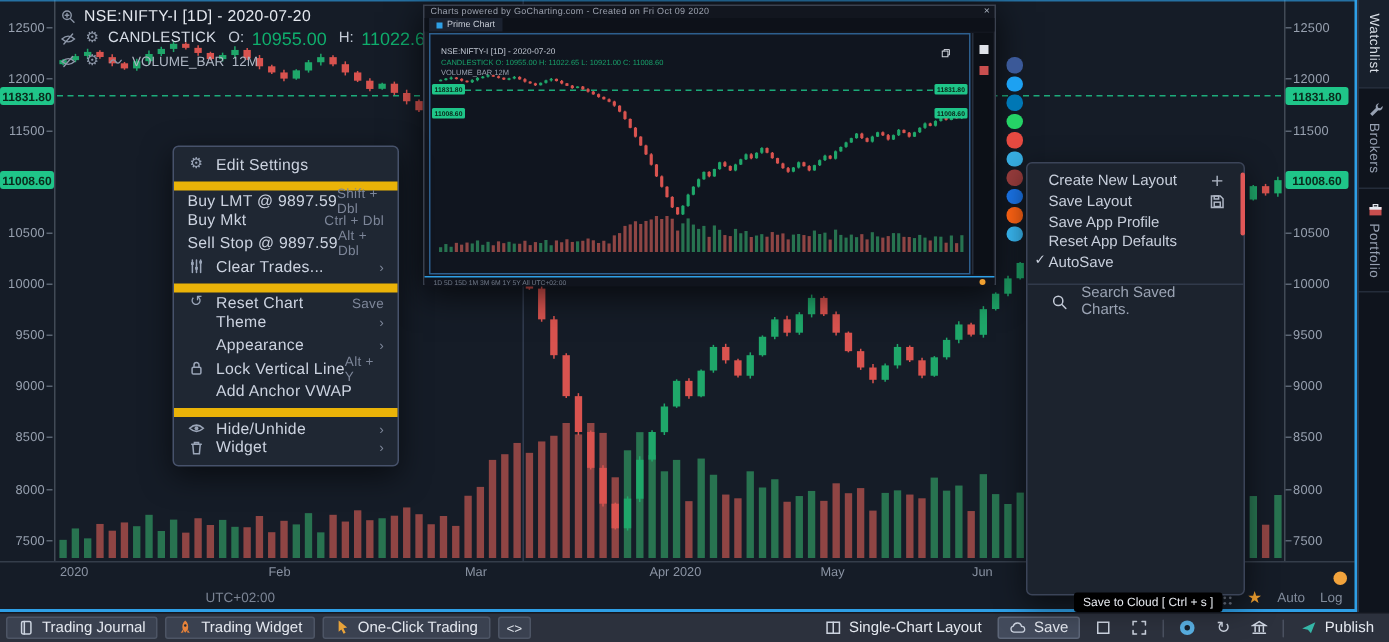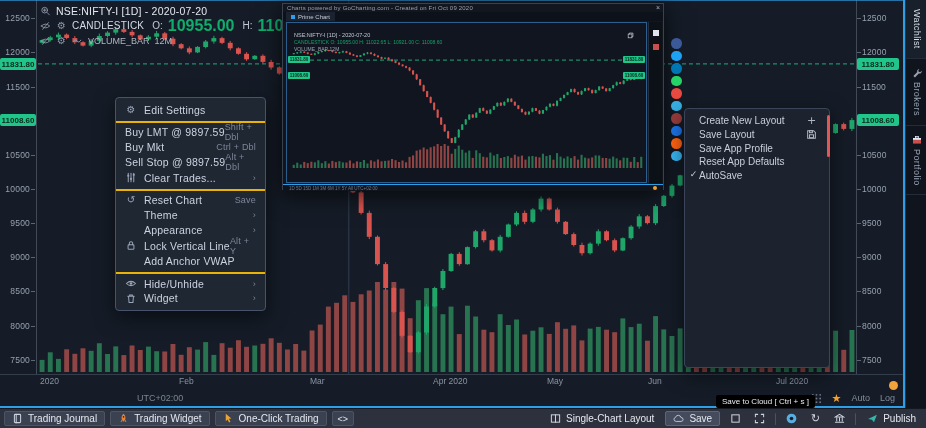--- a/index.html
+++ b/index.html
@@ -29,21 +29,21 @@
   #month-axis{position:absolute;left:0;top:376px;width:903px;height:14px}
   #month-axis span{position:absolute;font-size:8.5px;color:#8a93a3}
 
   
   #hdr{position:absolute;left:40px;top:3px;z-index:3}
   .hrow{display:flex;align-items:center;height:15px;gap:5px}
   .hico{width:11px;height:10px;color:#8d97a8;font-size:10px}
   #symbol-title{font-size:10.5px;color:#e4e8ef;letter-spacing:.2px}
   .ind-name{font-size:10px;color:#d6dce6;font-weight:normal;letter-spacing:.2px}
   .olab{font-size:10px;color:#c3cad6;margin-left:3px}
-  .oval{font-size:16px;color:#0fae6d;font-weight:bold}
+  .oval{font-size:12px;color:#0fae6d;font-weight:normal}
   .vol-name{font-size:9px;color:#aeb6c3}
 
   
   #tf-row{position:absolute;left:0;top:390px;width:903px;height:16px;display:flex;align-items:center;
           font-size:9px;color:#818b9b;padding-left:12px;z-index:3}
   #tf-list{display:flex;gap:13px}
   .tf-item{cursor:default}
   #tf-tz{margin-left:21px;color:#7b8494}
   #tf-right{margin-left:auto;display:flex;align-items:center;gap:10px;padding-right:8px}
   #grid-ic{width:11px;height:11px;color:#6e7787}
@@ -66,21 +66,21 @@
   .bbtn.hl{background:#434b5c;border-color:#5d6678}
   .bbtn.iconbtn{background:none;border-color:transparent;padding:0 2px}
   .bbtn.code{padding:0 5px;font-size:9px}
   .bbtn.vsep{width:1px;height:12px;background:#4a5160;border:none;padding:0}
   .bb-ico{width:11px;height:11px;color:#ccd3df;font-size:11px}
 
   
   #ctx-menu{position:absolute;left:115px;top:97px;width:151px;z-index:6;background:#1f2733;border:1px solid #47526b;
             border-radius:4px;box-shadow:0 6px 20px rgba(0,0,0,.55);padding:4px 0;font-size:10.5px}
   .cm-item{display:flex;align-items:center;height:15.5px;padding:0 9px;color:#ccd3e0;letter-spacing:.2px}
-  .cm-item.sec{border-top:2px solid #eab308;margin-top:3px;padding-top:3px;height:18.5px}
+  .cm-item.sec{border-top:6px solid #eab308;margin-top:3px;padding-top:3px;height:18.5px}
   .cm-ico{width:12px;height:11px;margin-right:7px;color:#9aa5b8;font-size:10px;flex:none}
   .cm-item.ind .cm-label{margin-left:19px}
   .cm-label{white-space:nowrap}
   .cm-short{margin-left:auto;color:#7d8699;font-size:9px}
 
   
   #layout-menu{position:absolute;left:684px;top:108px;width:146px;z-index:6;background:#1c232e;border:1px solid #3b4458;
                border-radius:4px;box-shadow:0 6px 20px rgba(0,0,0,.55);padding:6px 0 6px}
   .lm-item{position:relative;display:flex;align-items:flex-start;height:13.8px;padding:0 12px 0 14px;font-size:10px;color:#c8cfdc}
   .lm-check{position:absolute;left:4px;width:9px;color:#c8cfdc;font-size:9px}
@@ -1188,20 +1188,29 @@
 
           <span>Reset App Defaults</span>
 
         </div>
         <div class="lm-item">
           <span class="lm-check ico">✓</span>
           <span>AutoSave</span>
 
         </div>
       </div>
+    <div id="lm-search">
+      <span class="ico">
+          <svg viewBox="0 0 12 12">
+            <circle cx="5" cy="5" r="3.4" stroke="currentColor" stroke-width="1.1" fill="none" stroke-linecap="round"></circle>
+            <line x1="7.7" y1="7.7" x2="10.6" y2="10.6" stroke="currentColor" stroke-width="1.1" fill="none" stroke-linecap="round"></line>
+          </svg>
+        </span>
+      <span>Search Saved Charts.</span>
+    </div>
     <div id="lm-list">
 
     <div class="lm-saved"></div>
         <div class="lm-saved"></div>
         <div class="lm-saved"></div>
         <div class="lm-saved"></div>
         <div class="lm-saved"></div>
         <div class="lm-saved"></div>
         <div class="lm-saved"></div>
         <div class="lm-saved"></div>

